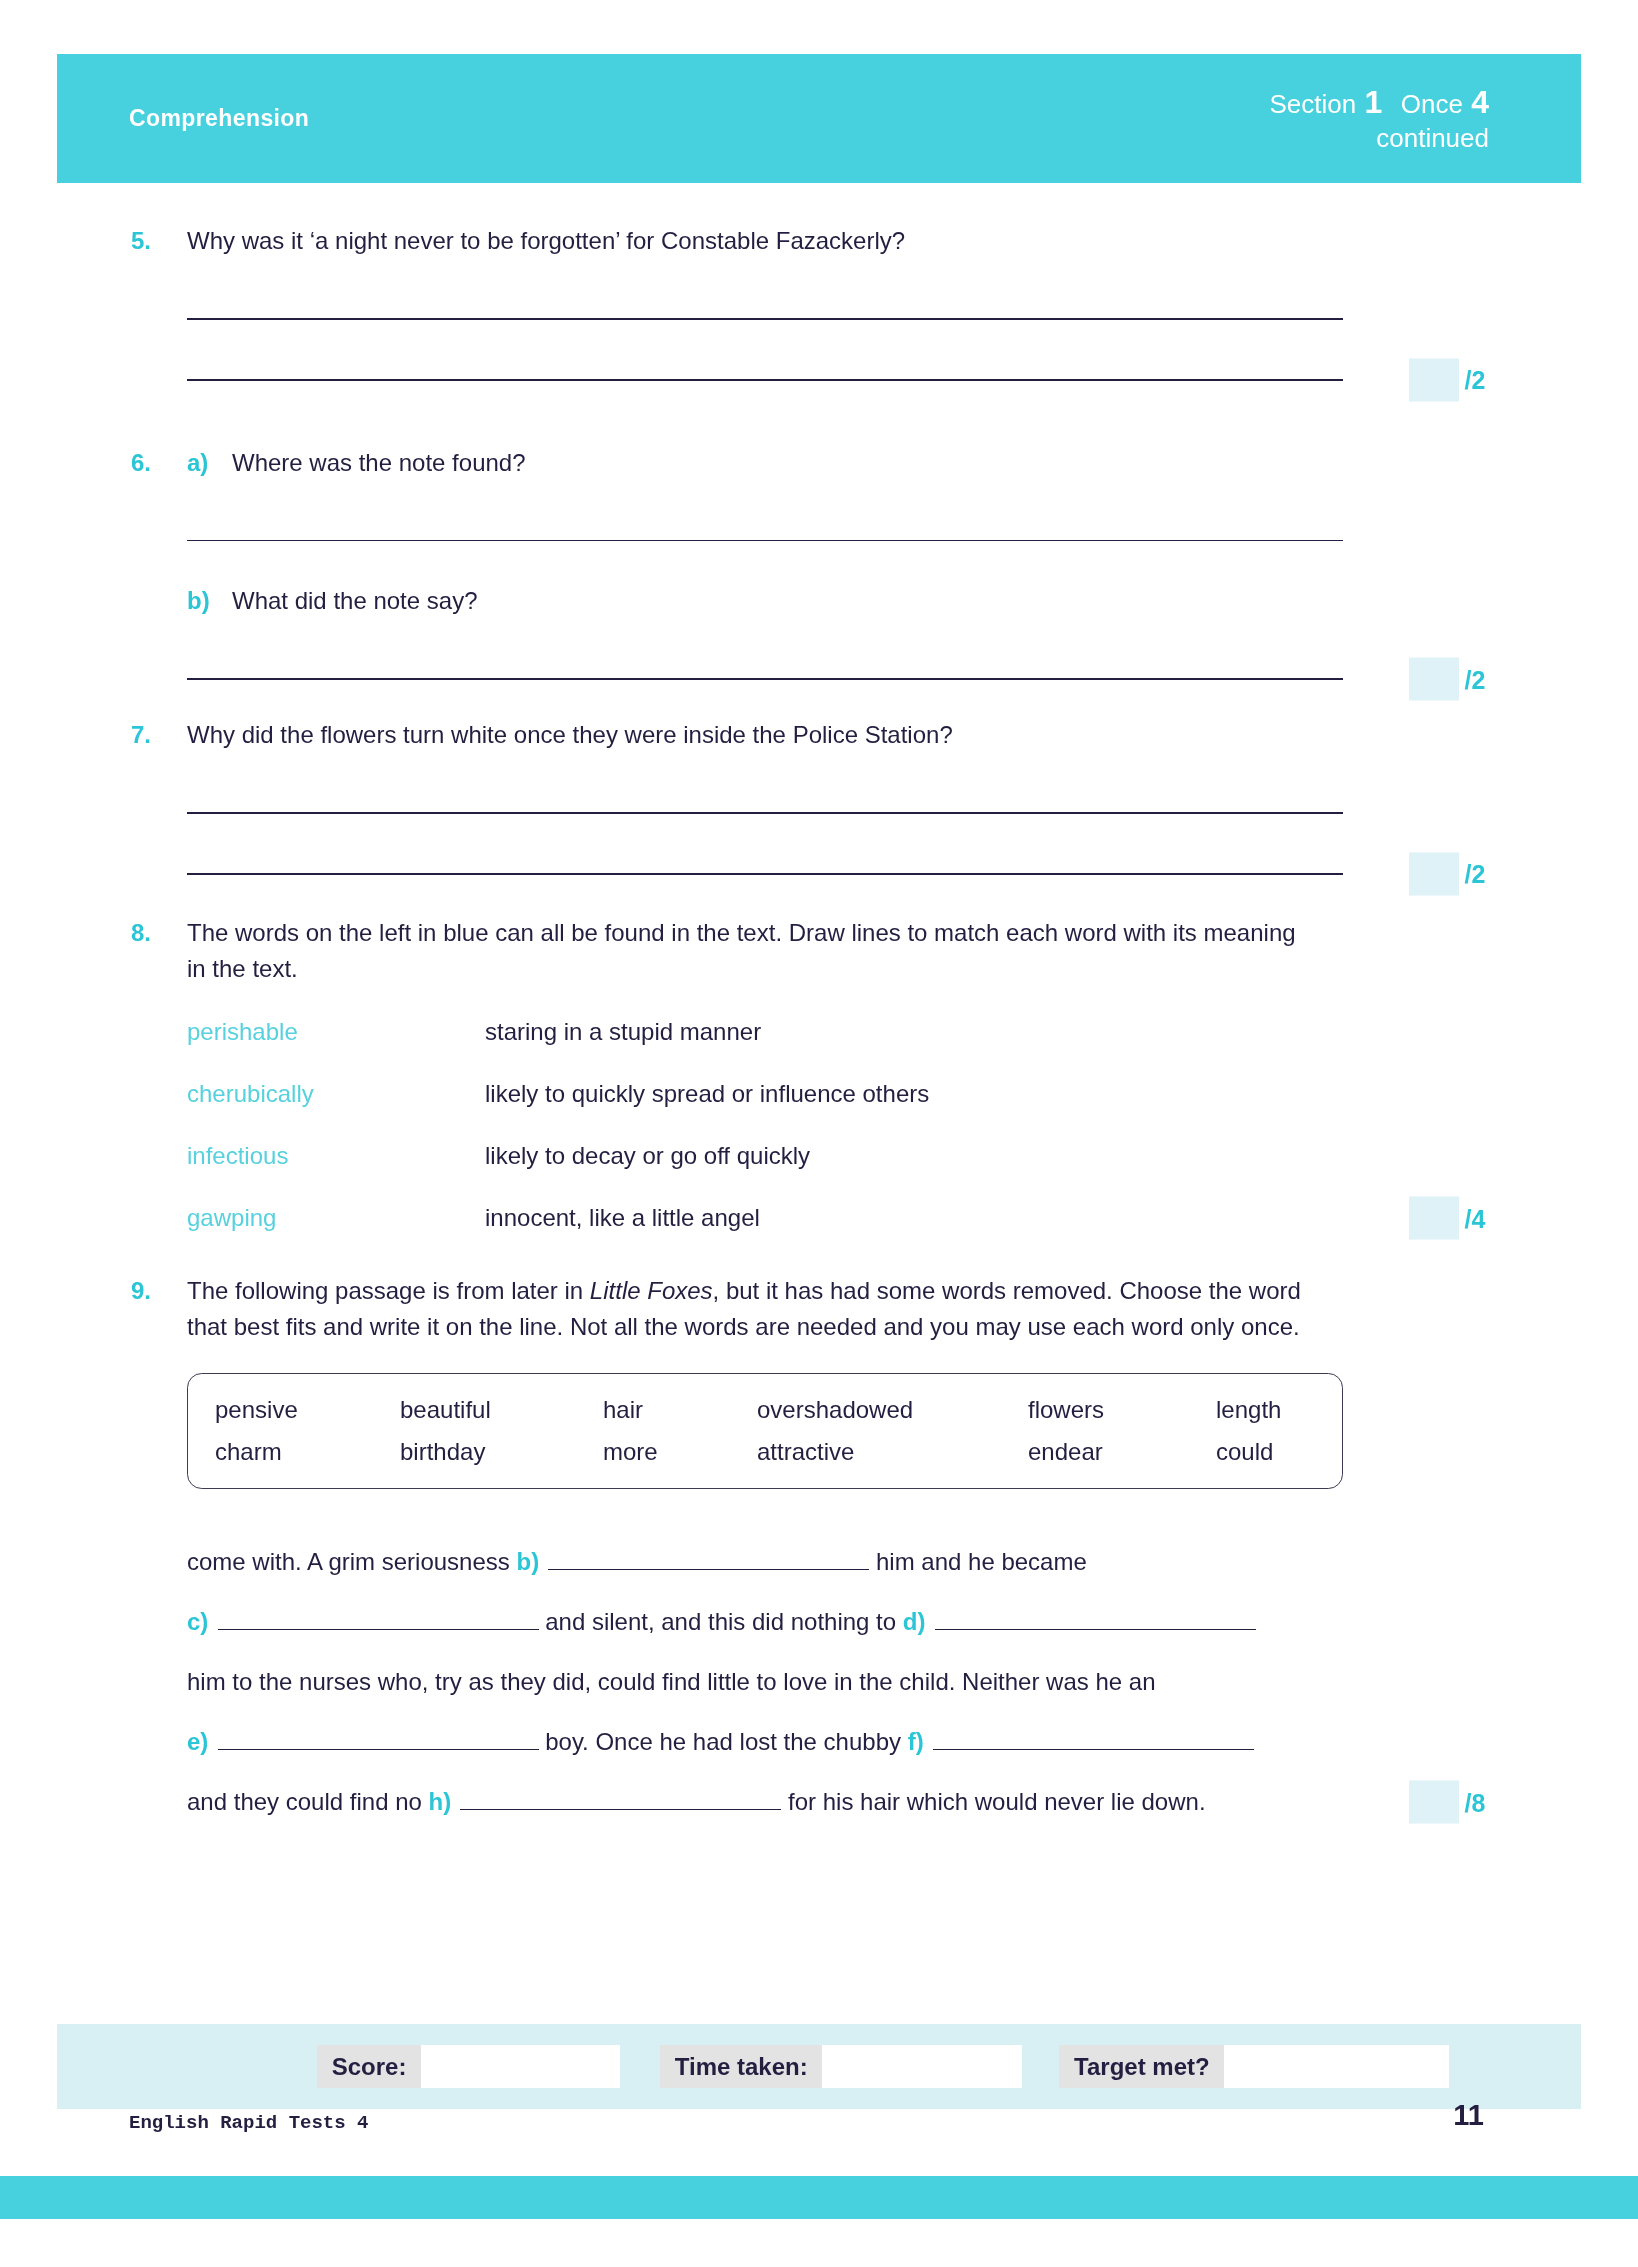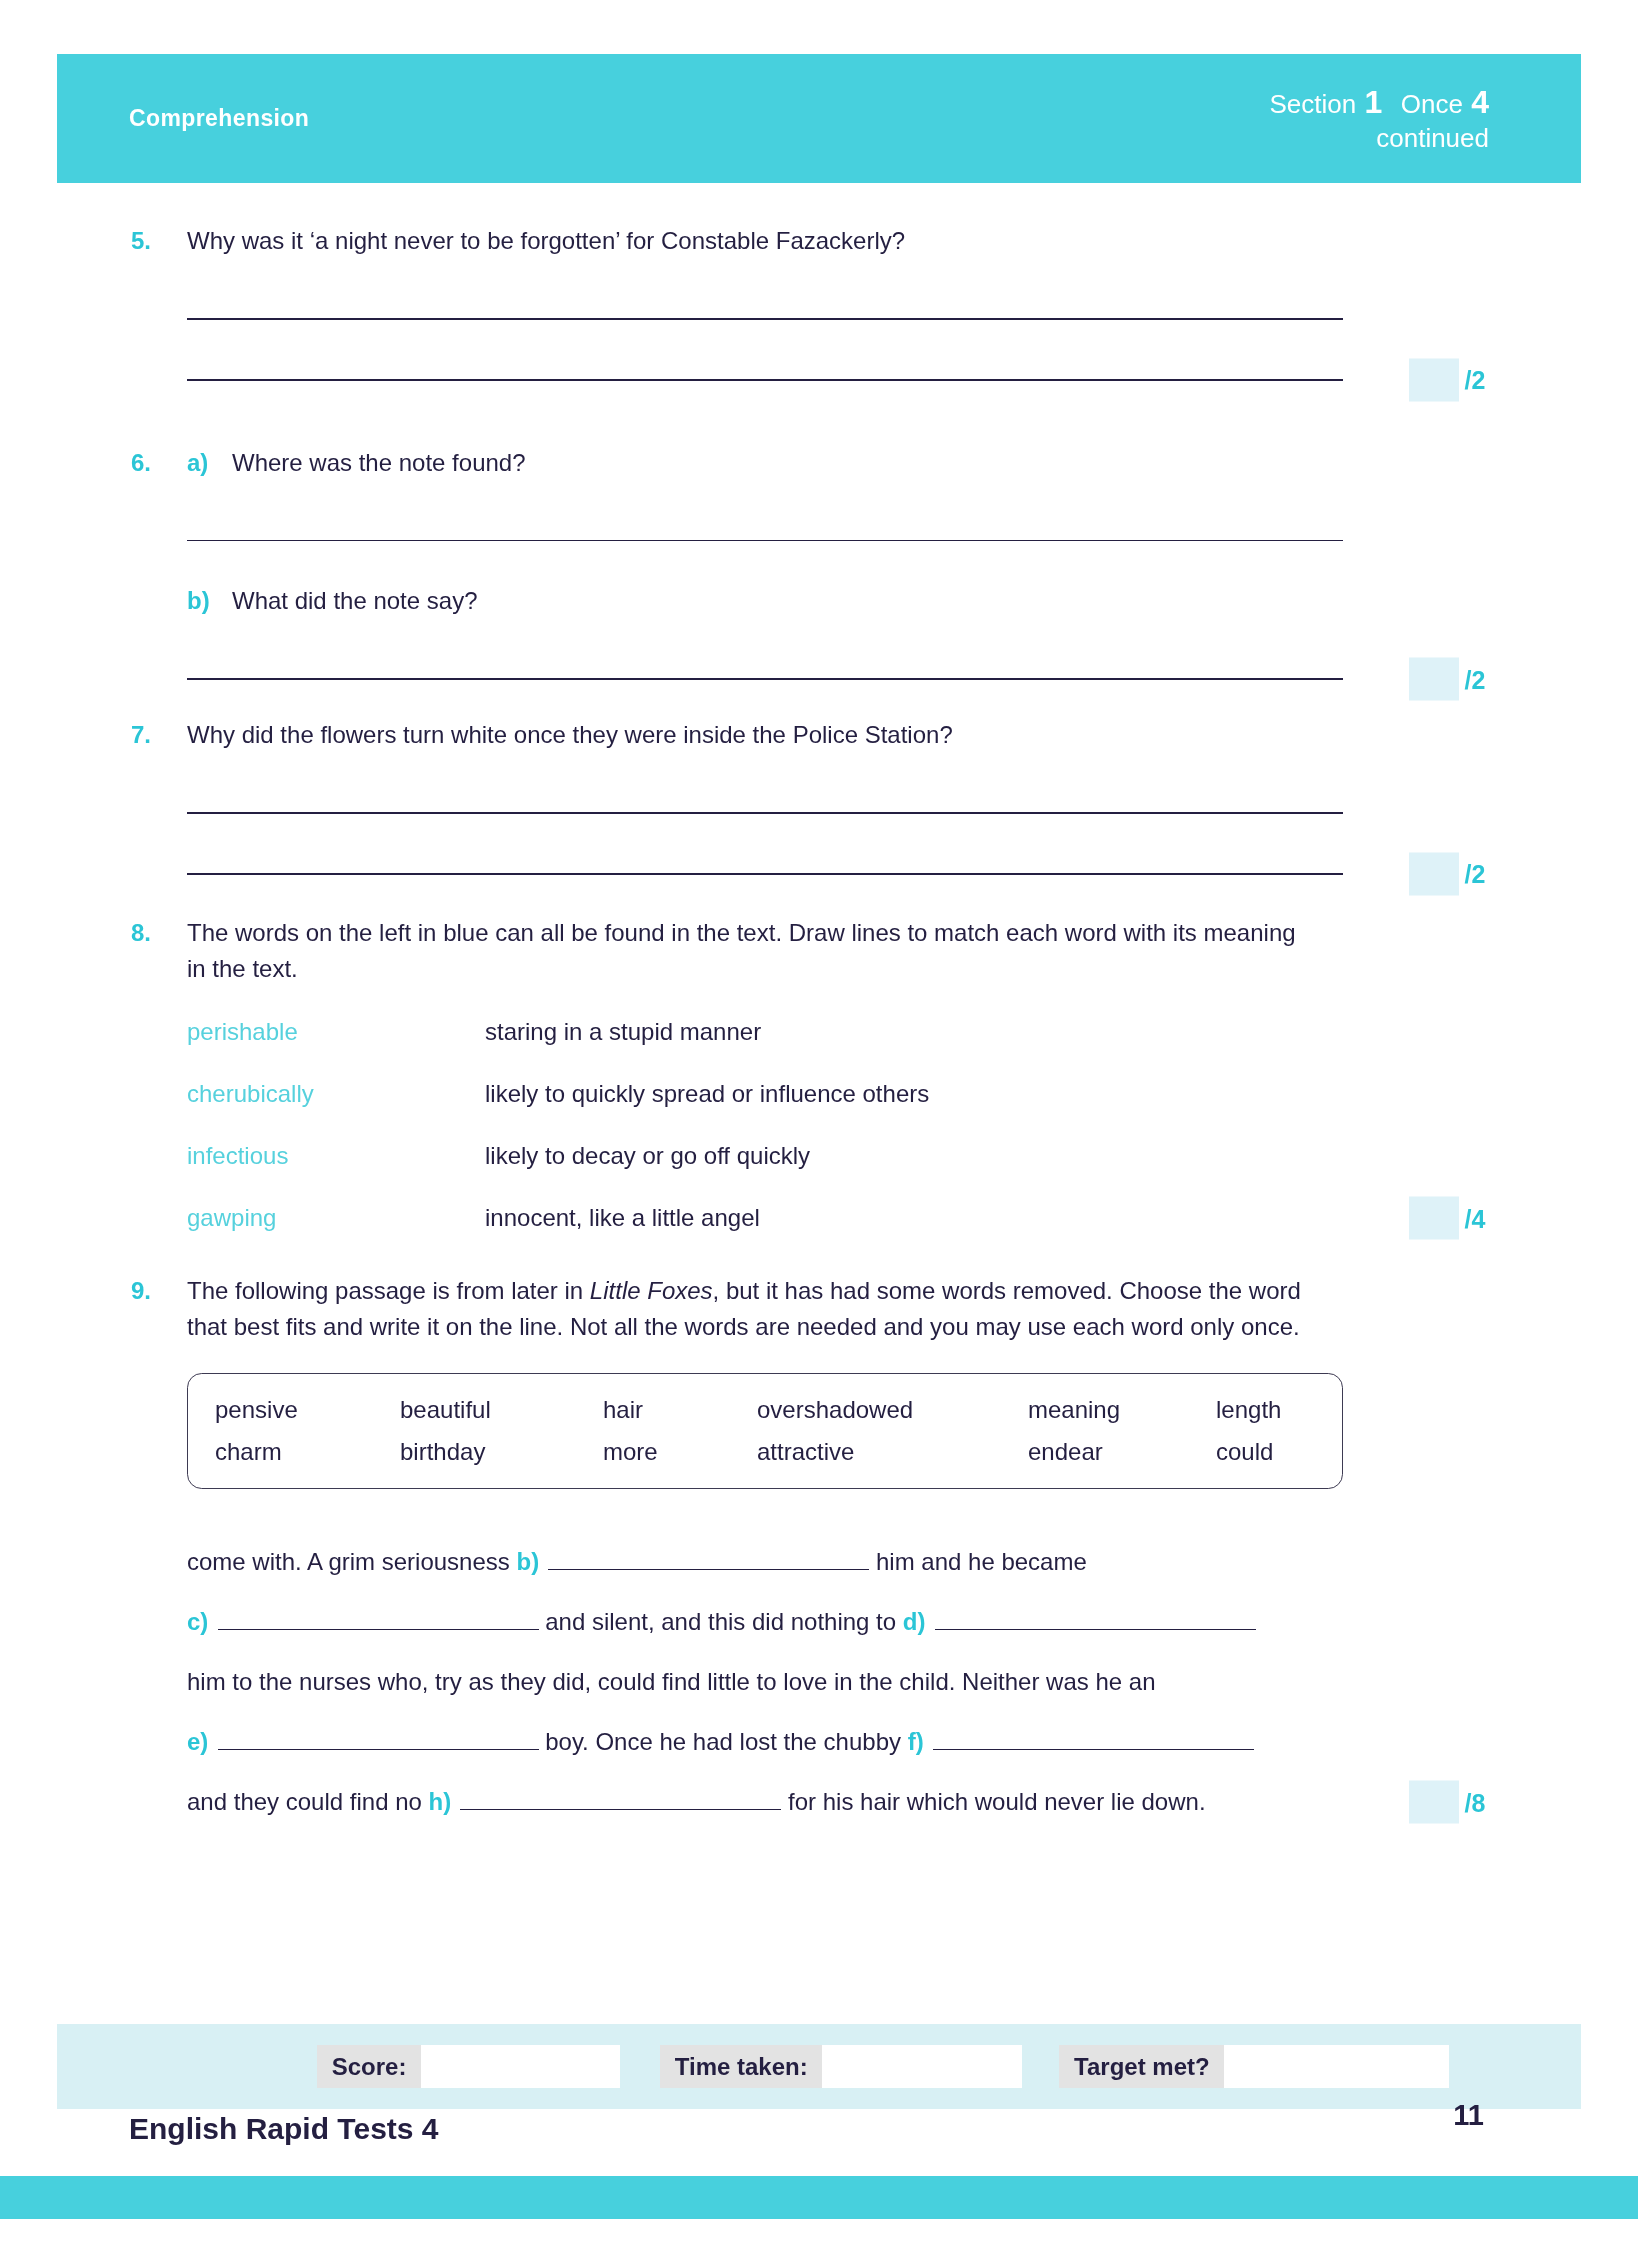--- a/index.html
+++ b/index.html
@@ -71,21 +71,21 @@
   
   .score-band { position:absolute; left:57px; top:2024px; width:1524px; height:85px;
                 background:var(--band_bg,#d8f0f4); display:flex; align-items:center; }
   .band-item { display:flex; }
   .bi-score { margin-left:260px; } .bi-time { margin-left:40px; } .bi-target { margin-left:37px;align-items:center; }
   .band-label { height:43px; line-height:43px; padding:0 14.7px; background:var(--grey_box,#e3e3e3);
                 font-weight:bold; font-size:24px; color:var(--ink,#241f41); }
   .band-input { height:43px; background:#ffffff; }
   .input-score { width:199px; } .input-time { width:200px; } .input-target { width:225px; }
 
-  .book-title { position:absolute; left:129px; top:2112px; font-size:30px; font-weight:bold; }
+  .book-title { position:absolute; left:129px; top:2112px; font-size:19px; font-weight:bold;font-family:Liberation Mono, monospace; }
   .page-number { position:absolute; right:154px; top:2099px; font-size:29px; font-weight:bold; }
   .bottom-strip { position:absolute; left:0; right:0; bottom:0; height:43px; background:var(--teal,#47d0dd); }
 </style>
 </head>
 <body>
 
 <div class="page">
 
   <header class="topbar">
     <div class="topbar-left">Comprehension</div>
@@ -199,21 +199,21 @@
 
     <section class="q">
       <div class="q-num">9.</div>
       <div class="q-body">
         <p class="q-text w-limit"><span>The following passage is from later in </span><i>Little Foxes</i><span>, but it has had some words removed. Choose the word that best fits and write it on the line. Not all the words are needed and you may use each word only once.</span></p>
         <div class="word-bank">
             <span class="wb-item">pensive</span>
             <span class="wb-item">beautiful</span>
             <span class="wb-item">hair</span>
             <span class="wb-item">overshadowed</span>
-            <span class="wb-item">meaning</span>
+            <span class="wb-item">flowers</span>
             <span class="wb-item">length</span>
             <span class="wb-item">charm</span>
             <span class="wb-item">birthday</span>
             <span class="wb-item">more</span>
             <span class="wb-item">attractive</span>
             <span class="wb-item">endear</span>
             <span class="wb-item">could</span>
           </div>
         <div class="passage">
             <div class="p-line"><span class="p-text">come with. A grim seriousness </span><span class="blank-label">b)</span><span class="blank"></span><span class="p-text"> him and he became</span></div>

